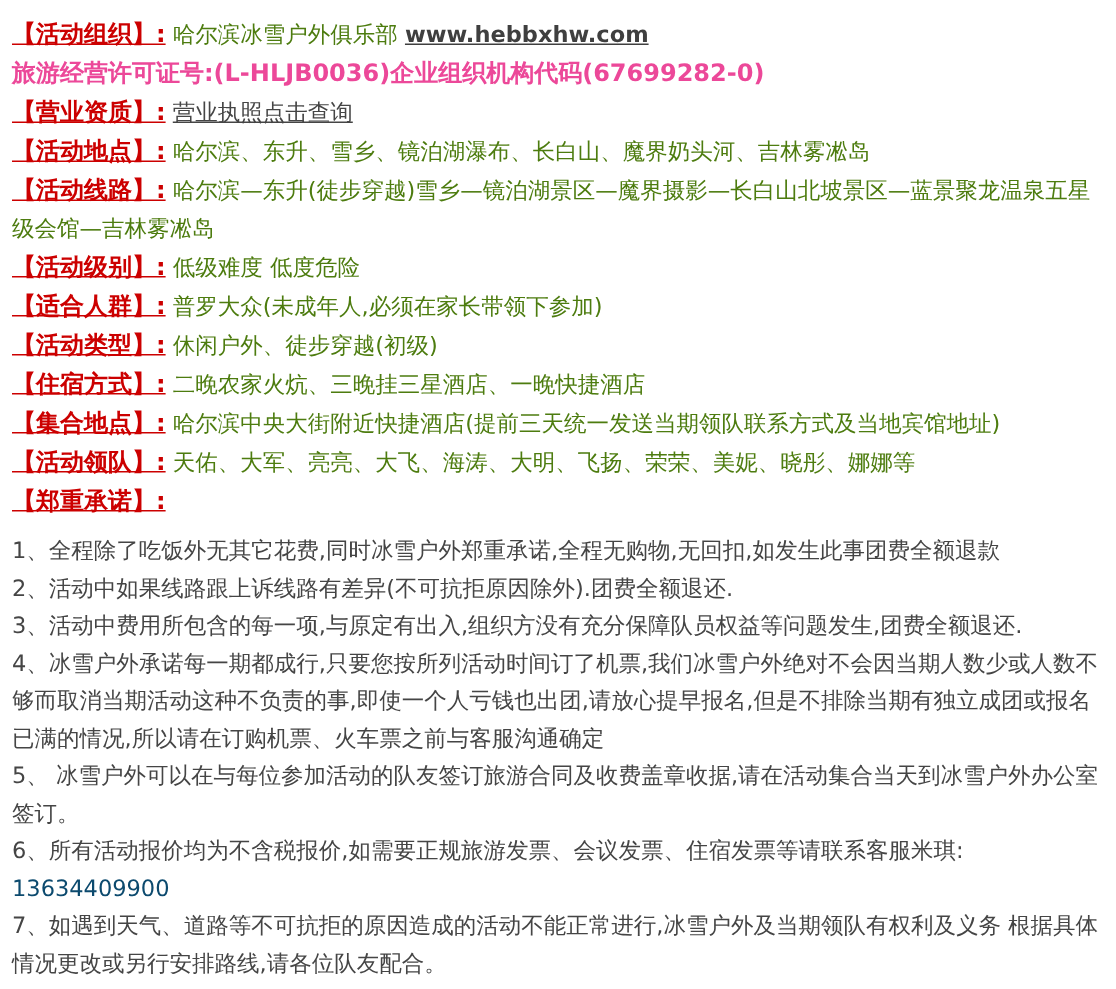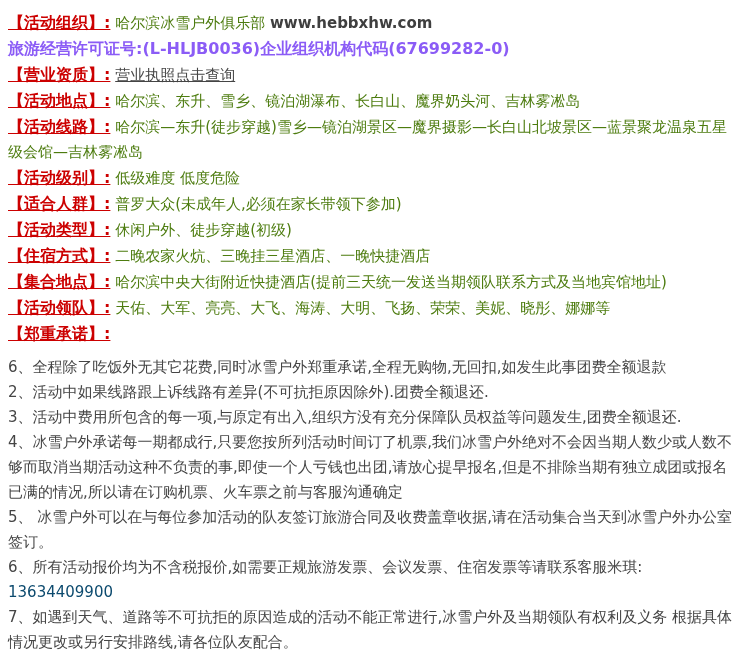--- a/index.html
+++ b/index.html
@@ -25,28 +25,29 @@
   .row-label {
     color: #cc0000;
     font-weight: bold;
     font-size: 16px;
     text-decoration: underline;
   }
   .row-value {
     color: #4d7c0f;
   }
   .license-line {
-    color: #8b5cf6;
+    color: #ec4899;
     font-weight: bold;
     font-size: 16px;
     line-height: 26px;
   }
   .site-url {
     color: #3f3f3f;
     font-weight: bold;
+    text-decoration: underline;
   }
   .qual-link {
     color: #454545;
     text-decoration: underline;
     cursor: pointer;
   }
   .promises {
     margin-top: 8px;
   }
   .promise-item {
@@ -120,21 +121,21 @@
     </div>
 
     <div class="info-row">
       <span class="row-label">【郑重承诺】:</span>
       <span class="row-value"></span>
     </div>
 
   </div>
 
   <div class="promises">
-    <p class="promise-item">6、全程除了吃饭外无其它花费,同时冰雪户外郑重承诺,全程无购物,无回扣,如发生此事团费全额退款</p>
+    <p class="promise-item">1、全程除了吃饭外无其它花费,同时冰雪户外郑重承诺,全程无购物,无回扣,如发生此事团费全额退款</p>
     <p class="promise-item">2、活动中如果线路跟上诉线路有差异(不可抗拒原因除外).团费全额退还.</p>
     <p class="promise-item">3、活动中费用所包含的每一项,与原定有出入,组织方没有充分保障队员权益等问题发生,团费全额退还.</p>
     <p class="promise-item">4、冰雪户外承诺每一期都成行,只要您按所列活动时间订了机票,我们冰雪户外绝对不会因当期人数少或人数不够而取消当期活动这种不负责的事,即使一个人亏钱也出团,请放心提早报名,但是不排除当期有独立成团或报名已满的情况,所以请在订购机票、火车票之前与客服沟通确定</p>
     <p class="promise-item">5、 冰雪户外可以在与每位参加活动的队友签订旅游合同及收费盖章收据,请在活动集合当天到冰雪户外办公室签订。</p>
     <p class="promise-item"><span>6、所有活动报价均为不含税报价,如需要正规旅游发票、会议发票、住宿发票等请联系客服米琪: </span><span class="phone-number">13634409900</span></p>
     <p class="promise-item">7、如遇到天气、道路等不可抗拒的原因造成的活动不能正常进行,冰雪户外及当期领队有权利及义务 根据具体情况更改或另行安排路线,请各位队友配合。</p>
     <p class="promise-item">8、如安排的活动期数没有合适您出行时间的  可以提前30天申请特加期,任何活动人满7位(除元旦、春节期间外)均可安排独立成团队伍。</p>
   </div>
 
 </div>

